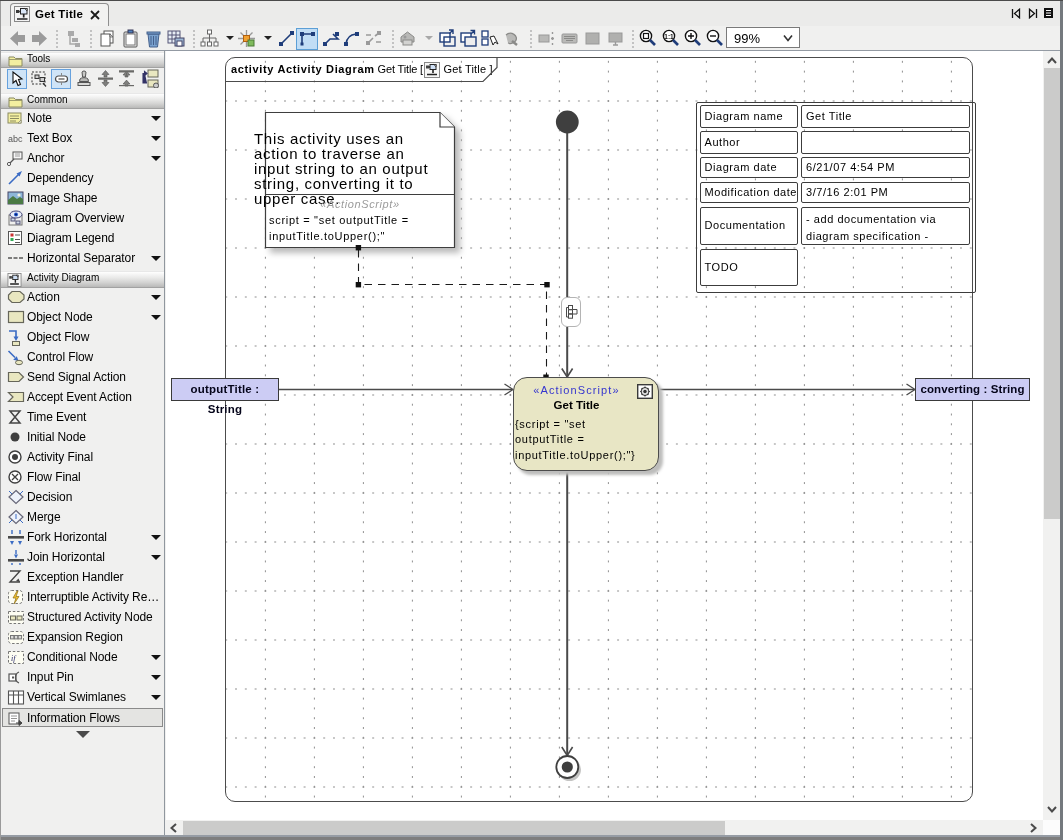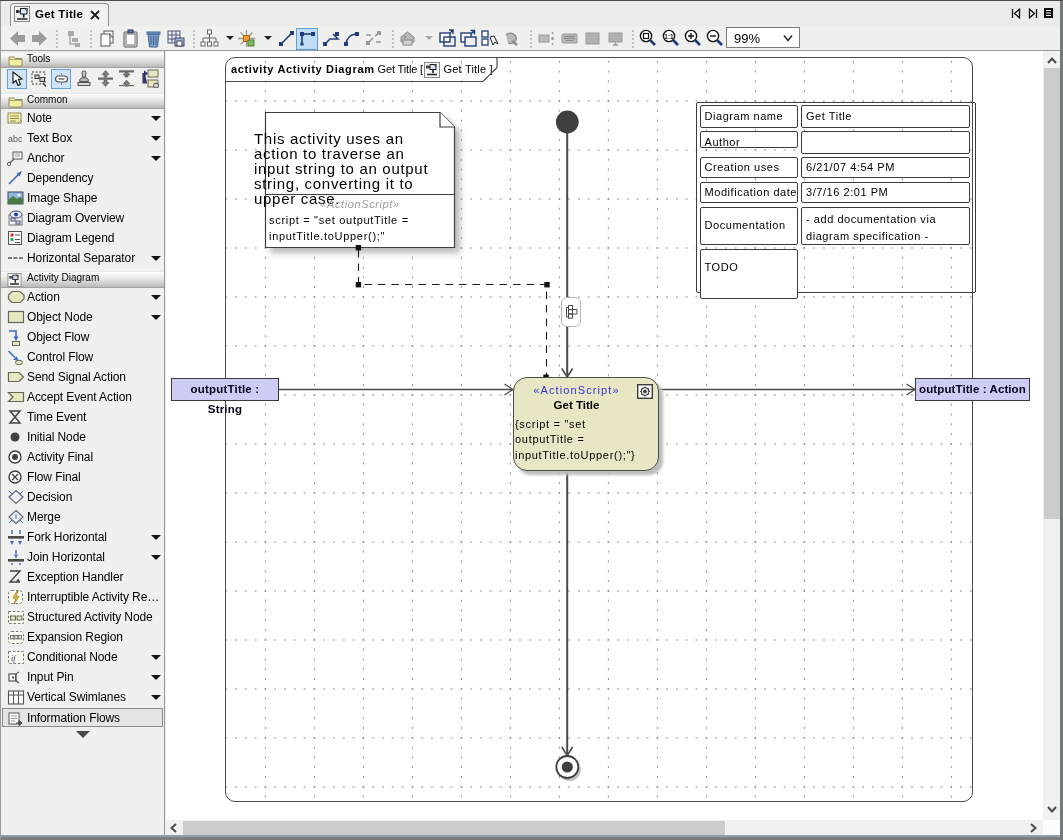--- a/index.html
+++ b/index.html
@@ -523,45 +523,45 @@
  <div class="a" style="left:99px;top:147px;width:190px;text-align:center;font-size:11px;font-style:italic;color:#9b9b9b;letter-spacing:0.6px">«ActionScript»</div>
  <div class="a" style="left:103px;top:162px;width:188px;font-size:11px;line-height:15.6px;letter-spacing:0.7px;color:#000">script = "set outputTitle =<br>inputTitle.toUpper();"</div>
 
  <div class="a" style="left:529.5px;top:50.5px;width:278px;height:189px;border:1px solid #3c3c3c;border-radius:2px"></div>
  <div class="cell" style="left:533.5px;top:54px;width:98px;height:23px">
       <div style="top:3.5px">Diagram name</div>
     </div>
  <div class="cell" style="left:635px;top:54px;width:169px;height:23px">
       <div style="top:3.5px">Get Title</div>
     </div>
- <div class="cell" style="left:533.5px;top:80px;width:98px;height:17px">
+ <div class="cell" style="left:533.5px;top:80px;width:98px;height:23px">
       <div style="top:3.5px">Author</div>
     </div>
  <div class="cell" style="left:635px;top:80px;width:169px;height:23px">
       <div style="top:3.5px"></div>
     </div>
  <div class="cell" style="left:533.5px;top:106px;width:98px;height:21px">
-      <div style="top:2.5px">Creation uses</div>
+      <div style="top:2.5px">Diagram date</div>
     </div>
  <div class="cell" style="left:635px;top:106px;width:169px;height:21px">
       <div style="top:2.5px">6/21/07 4:54 PM</div>
     </div>
  <div class="cell" style="left:533.5px;top:131px;width:98px;height:21px">
       <div style="top:2.5px">Modification date</div>
     </div>
  <div class="cell" style="left:635px;top:131px;width:169px;height:21px">
       <div style="top:2.5px">3/7/16 2:01 PM</div>
     </div>
  <div class="cell" style="left:635px;top:156px;width:169px;height:38px">
       <div style="top:3px;line-height:16.5px;white-space:normal;width:160px">- add documentation via diagram specification -</div>
     </div>
  <div class="cell" style="left:533.5px;top:156px;width:98px;height:38px">
       <div style="top:11px">Documentation</div>
     </div>
- <div class="cell" style="left:533.5px;top:198px;width:98px;height:50px">
+ <div class="cell" style="left:533.5px;top:198px;width:98px;height:37px">
       <div style="top:11px">TODO</div>
     </div>
 
  <svg class="a" style="left:0;top:0" width="877" height="769" viewBox="0 0 877 769">
   <path d="M59.5 30.5 H317 L331 16.5 V6" fill="none" stroke="#4c4c4c" stroke-width="1.2"></path>
   <path d="M401.2 82 V246 M401.2 276 V325.5" stroke="#4a4a4a" stroke-width="2"></path>
   <path d="M395.8 317.5 L401.2 326 L406.6 317.5" fill="none" stroke="#4a4a4a" stroke-width="1.6"></path>
   <path d="M401.2 420 V703.5" stroke="#4a4a4a" stroke-width="2"></path>
   <path d="M395.8 696 L401.2 704.5 L406.6 696" fill="none" stroke="#4a4a4a" stroke-width="1.6"></path>
   <path d="M113 338.5 H346 M493.5 338.5 H748" stroke="#4a4a4a" stroke-width="1.3"></path>
@@ -592,21 +592,21 @@
  <div class="a" style="left:347px;top:348px;width:127px;text-align:center;font-size:11.5px;font-weight:bold;color:#000;letter-spacing:0px">Get Title</div>
  <div class="a" style="left:349px;top:366px;width:144px;font-size:11px;line-height:15.3px;color:#000;letter-spacing:0.7px">{script = "set<br>outputTitle =<br>inputTitle.toUpper();"}</div>
  <svg class="a" style="left:471px;top:333px" width="16" height="15" viewBox="0 0 16 15">
       <rect x="0.7" y="0.7" width="14.6" height="13.6" fill="#fff" stroke="#3a3a3a" stroke-width="1.4"></rect>
       <circle cx="8" cy="7.5" r="4" fill="#e0e0e0" stroke="#333" stroke-width="1"></circle>
       <circle cx="8" cy="7.5" r="1.7" fill="#333"></circle>
       <path d="M8 2.6 V4 M8 11 V12.4 M3.2 7.5 H4.6 M11.4 7.5 H12.8 M4.6 4.1 l1 1 M11.4 4.1 l-1 1 M4.6 10.9 l1 -1 M11.4 10.9 l-1 -1" stroke="#333" stroke-width="1.1"></path>
     </svg>
 
  <div class="a" style="left:5px;top:327px;width:108px;height:23px;background:#ccccf4;border:1.4px solid #3a3a3a;box-sizing:border-box;text-align:center;font-size:11.5px;font-weight:bold;line-height:20px;color:#05051a;letter-spacing:0.2px">outputTitle : String</div>
- <div class="a" style="left:749px;top:327px;width:115px;height:23px;background:#ccccf4;border:1.4px solid #3a3a3a;box-sizing:border-box;text-align:center;font-size:11.5px;font-weight:bold;line-height:20px;color:#05051a;letter-spacing:0.1px">outputTitle : Action</div>
+ <div class="a" style="left:749px;top:327px;width:115px;height:23px;background:#ccccf4;border:1.4px solid #3a3a3a;box-sizing:border-box;text-align:center;font-size:11.5px;font-weight:bold;line-height:20px;color:#05051a;letter-spacing:0.1px">converting : String</div>
 </div>
 
 <div class="a" style="left:1043px;top:51px;width:17px;height:769px;background:#f1f1f0"></div>
 <svg class="a" style="left:1047px;top:57px" width="10" height="7" viewBox="0 0 10 7">
     <path d="M1 6 L5 1.5 L9 6" fill="none" stroke="#4a4a4a" stroke-width="2"></path>
   </svg>
 <div class="a" style="left:1043.5px;top:68px;width:16px;height:451px;background:#cbcbca"></div>
 <svg class="a" style="left:1047px;top:806px" width="10" height="7" viewBox="0 0 10 7">
     <path d="M1 1 L5 5.5 L9 1" fill="none" stroke="#4a4a4a" stroke-width="2"></path>
   </svg>

